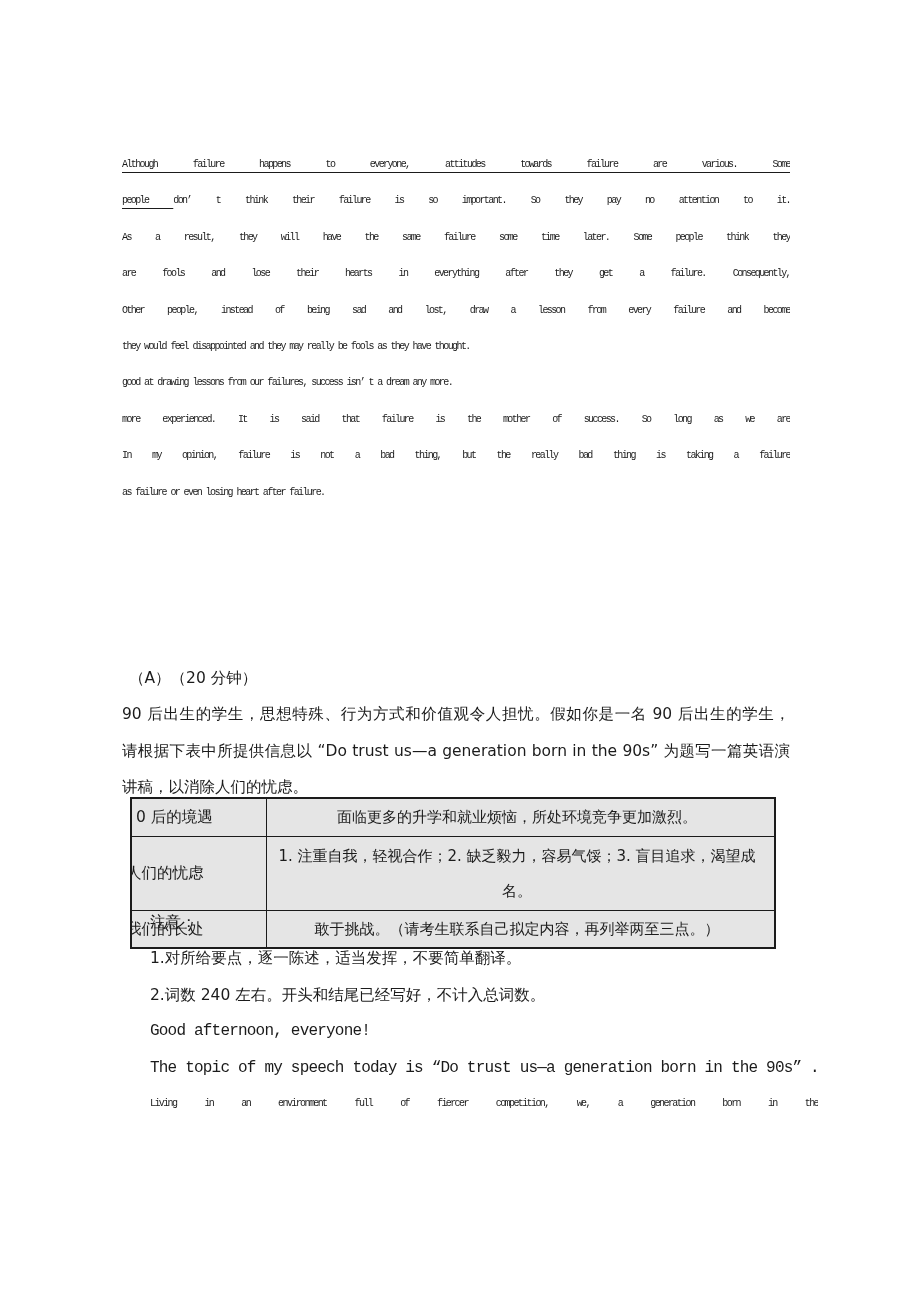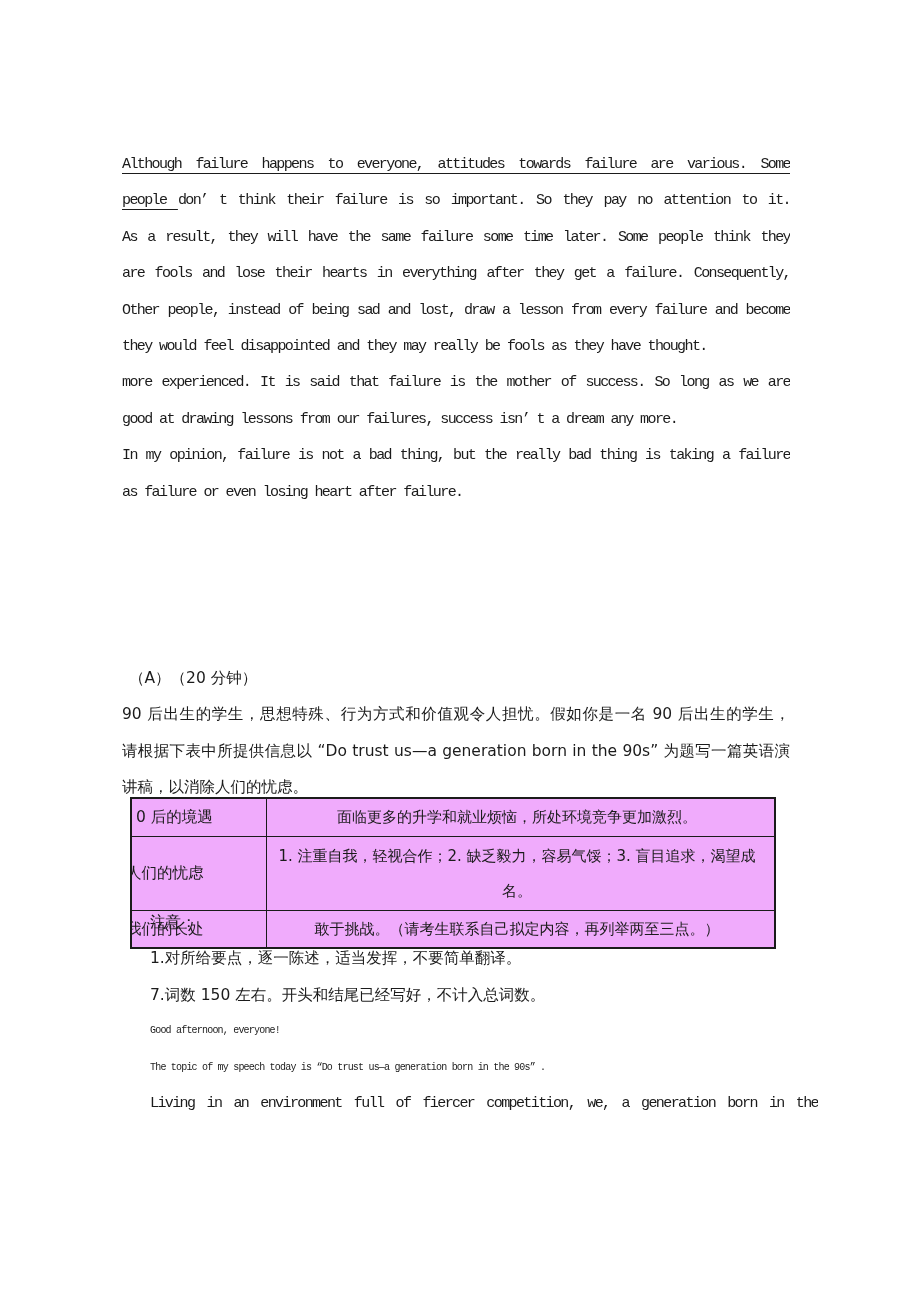--- a/index.html
+++ b/index.html
@@ -3,35 +3,35 @@
 <meta charset="utf-8">
 <style>
   html,body{margin:0;padding:0;background:#fff;}
   .page{
     position:relative;width:920px;height:1302px;background:#ffffff;
     color:#1b1b1b;font-family:"DejaVu Sans",sans-serif;overflow:hidden;
   }
   .abs{position:absolute;}
   .line{height:36.4px;line-height:36.4px;white-space:nowrap;overflow:hidden;}
   
-  .en{font-family:"Liberation Mono","DejaVu Sans Mono",monospace;font-size:15px;letter-spacing:-1.6px;}
-  .en-wide{font-family:"Liberation Mono","DejaVu Sans Mono",monospace;font-size:10px;letter-spacing:-0.8px;}
+  .en{font-family:"Liberation Mono","DejaVu Sans Mono",monospace;font-size:10px;letter-spacing:-1.6px;}
+  .en-wide{font-family:"Liberation Mono","DejaVu Sans Mono",monospace;font-size:16px;letter-spacing:-0.8px;}
   
   .cn{font-size:15.5px;}
   .just{text-align:justify;text-align-last:justify;}
   .ul{text-decoration:underline;text-underline-offset:5px;text-decoration-thickness:1px;}
   .hdr{padding-left:7px;}
 
   
   #essay{left:122px;top:147px;width:668px;}
   #task{left:122px;top:660px;width:668px;}
   #notes{left:122px;top:904px;width:668px;margin-left:28px;}
 
   
-  #tbl{left:130px;top:797px;width:646px;height:152px;border:2px solid #1b1b1b;box-sizing:border-box;background:#f0abfc;}
+  #tbl{left:130px;top:797px;width:646px;height:152px;border:2px solid #1b1b1b;box-sizing:border-box;background:#e5e5e5;}
   .trow{display:flex;box-sizing:border-box;}
   .trow + .trow{border-top:1px solid #1b1b1b;}
   .trow1{height:37px;}
   .trow2{height:74px;}
   .trow3{height:37px;}
   .tc{box-sizing:border-box;overflow:hidden;display:flex;flex-direction:column;justify-content:center;}
   .tlabel{width:135px;border-right:1px solid #1b1b1b;font-size:15.5px;flex:none;}
   .tcontent{flex:1;font-size:15px;text-align:center;}
   .cline{white-space:nowrap;line-height:35px;height:35px;}
   .lab-shift{margin-left:4px;}
@@ -43,22 +43,22 @@
 
 <div class="page">
 
   <div id="essay" class="abs">
     <div class="line en just ul">Although failure happens to everyone, attitudes towards failure are various. Some</div>
     <div class="line en just"><span class="ul">people </span><span>don’ t think their failure is so important. So they pay no attention to it.</span></div>
     <div class="line en just">As a result, they will have the same failure some time later. Some people think they</div>
     <div class="line en just">are fools and lose their hearts in everything after they get a failure. Consequently,</div>
     <div class="line en just">Other people, instead of being sad and lost, draw a lesson from every failure and become</div>
     <div class="line en">they would feel disappointed and they may really be fools as they have thought.</div>
+    <div class="line en">good at drawing lessons from our failures, success isn’ t a dream any more.</div>
     <div class="line en just">more experienced. It is said that failure is the mother of success. So long as we are</div>
-    <div class="line en">good at drawing lessons from our failures, success isn’ t a dream any more.</div>
     <div class="line en just">In my opinion, failure is not a bad thing, but the really bad thing is taking a failure</div>
     <div class="line en">as failure or even losing heart after failure.</div>
   </div>
 
   <div id="task" class="abs">
     <div class="line cn hdr">（A）（20 分钟）</div>
     <div class="line cn just">90 后出生的学生，思想特殊、行为方式和价值观令人担忧。假如你是一名 90 后出生的学生，</div>
     <div class="line cn just">请根据下表中所提供信息以 “Do trust us—a generation born in the 90s” 为题写一篇英语演</div>
     <div class="line cn">讲稿，以消除人们的忧虑。</div>
   </div>
@@ -87,19 +87,19 @@
       </div>
       <div class="tc tcontent">
         <div class="cline con-clip">敢于挑战。（请考生联系自己拟定内容，再列举两至三点。）</div>
       </div>
     </div>
   </div>
 
   <div id="notes" class="abs">
     <div class="line cn">注意：</div>
     <div class="line cn">1.对所给要点，逐一陈述，适当发挥，不要简单翻译。</div>
-    <div class="line cn">7.词数 150 左右。开头和结尾已经写好，不计入总词数。</div>
+    <div class="line cn">2.词数 240 左右。开头和结尾已经写好，不计入总词数。</div>
     <div class="line en-wide">Good afternoon, everyone!</div>
     <div class="line en-wide">The topic of my speech today is “Do trust us—a generation born in the 90s” .</div>
     <div class="line en just">Living in an environment full of fiercer competition, we, a generation born in the</div>
   </div>
 
 </div>
 
 </body></html>

